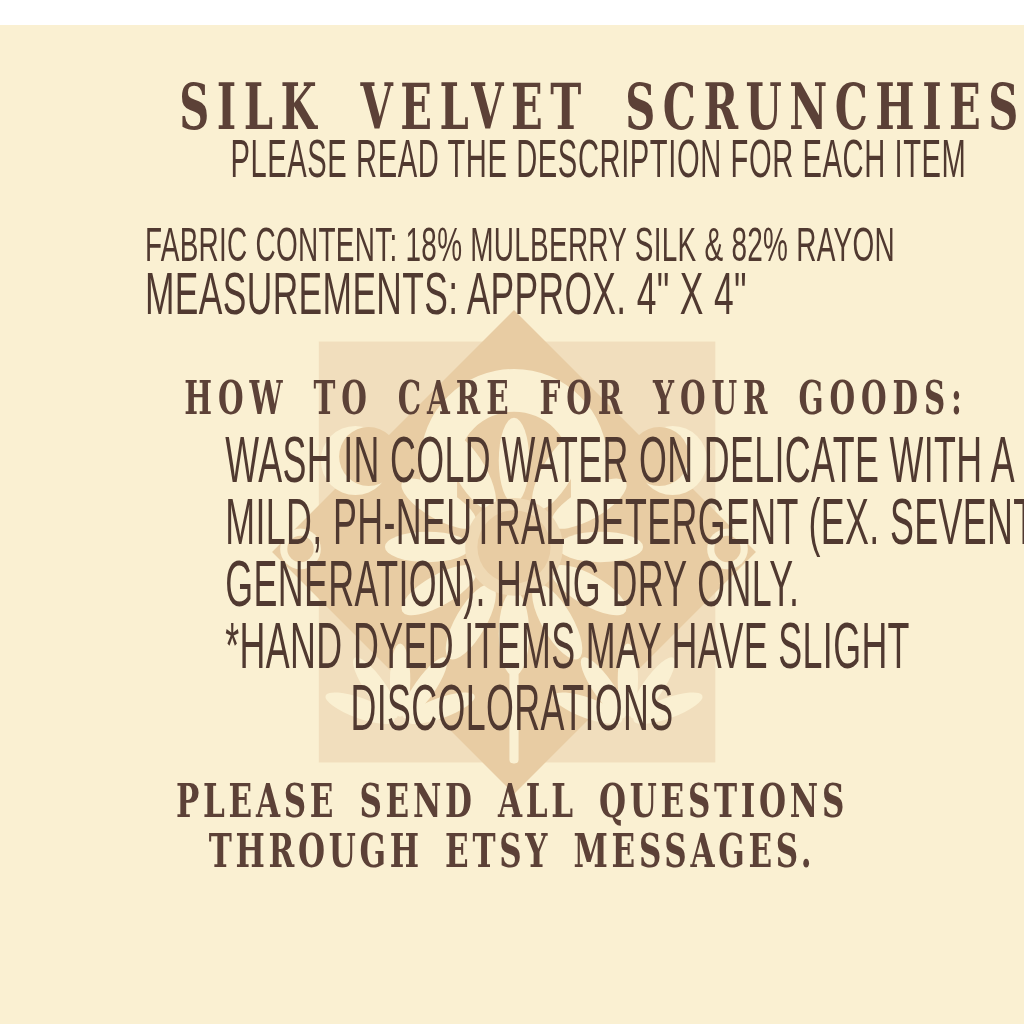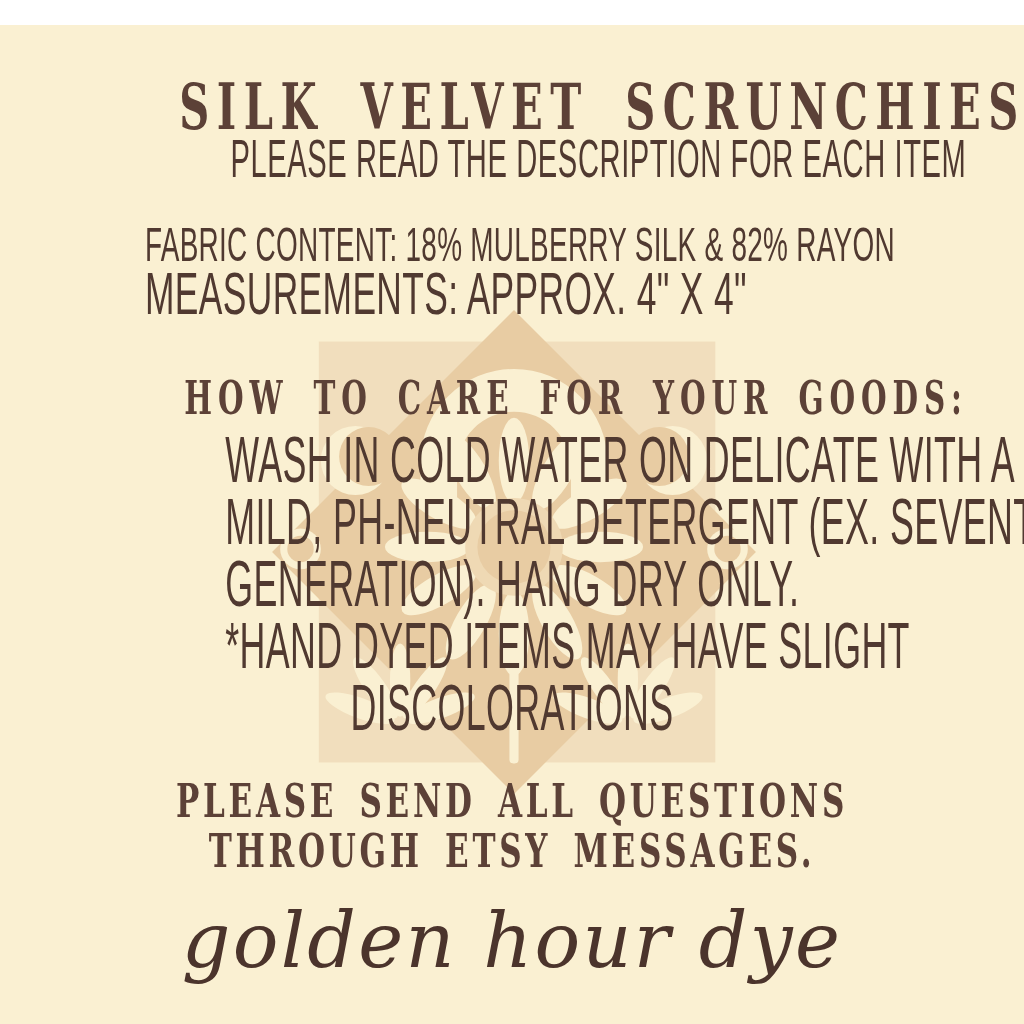--- a/index.html
+++ b/index.html
@@ -152,15 +152,14 @@
     <div>GENERATION). HANG DRY ONLY.</div>
     <div>*HAND DYED ITEMS MAY HAVE SLIGHT</div>
     <div>DISCOLORATIONS</div>
   </div>
 
   <div class="abs serif contact">
     <div>PLEASE SEND ALL QUESTIONS</div>
     <div>THROUGH ETSY MESSAGES.</div>
   </div>
 
-  <div class="abs signature">golden hour dye</div>
 
 </div>
 
 </body></html>

